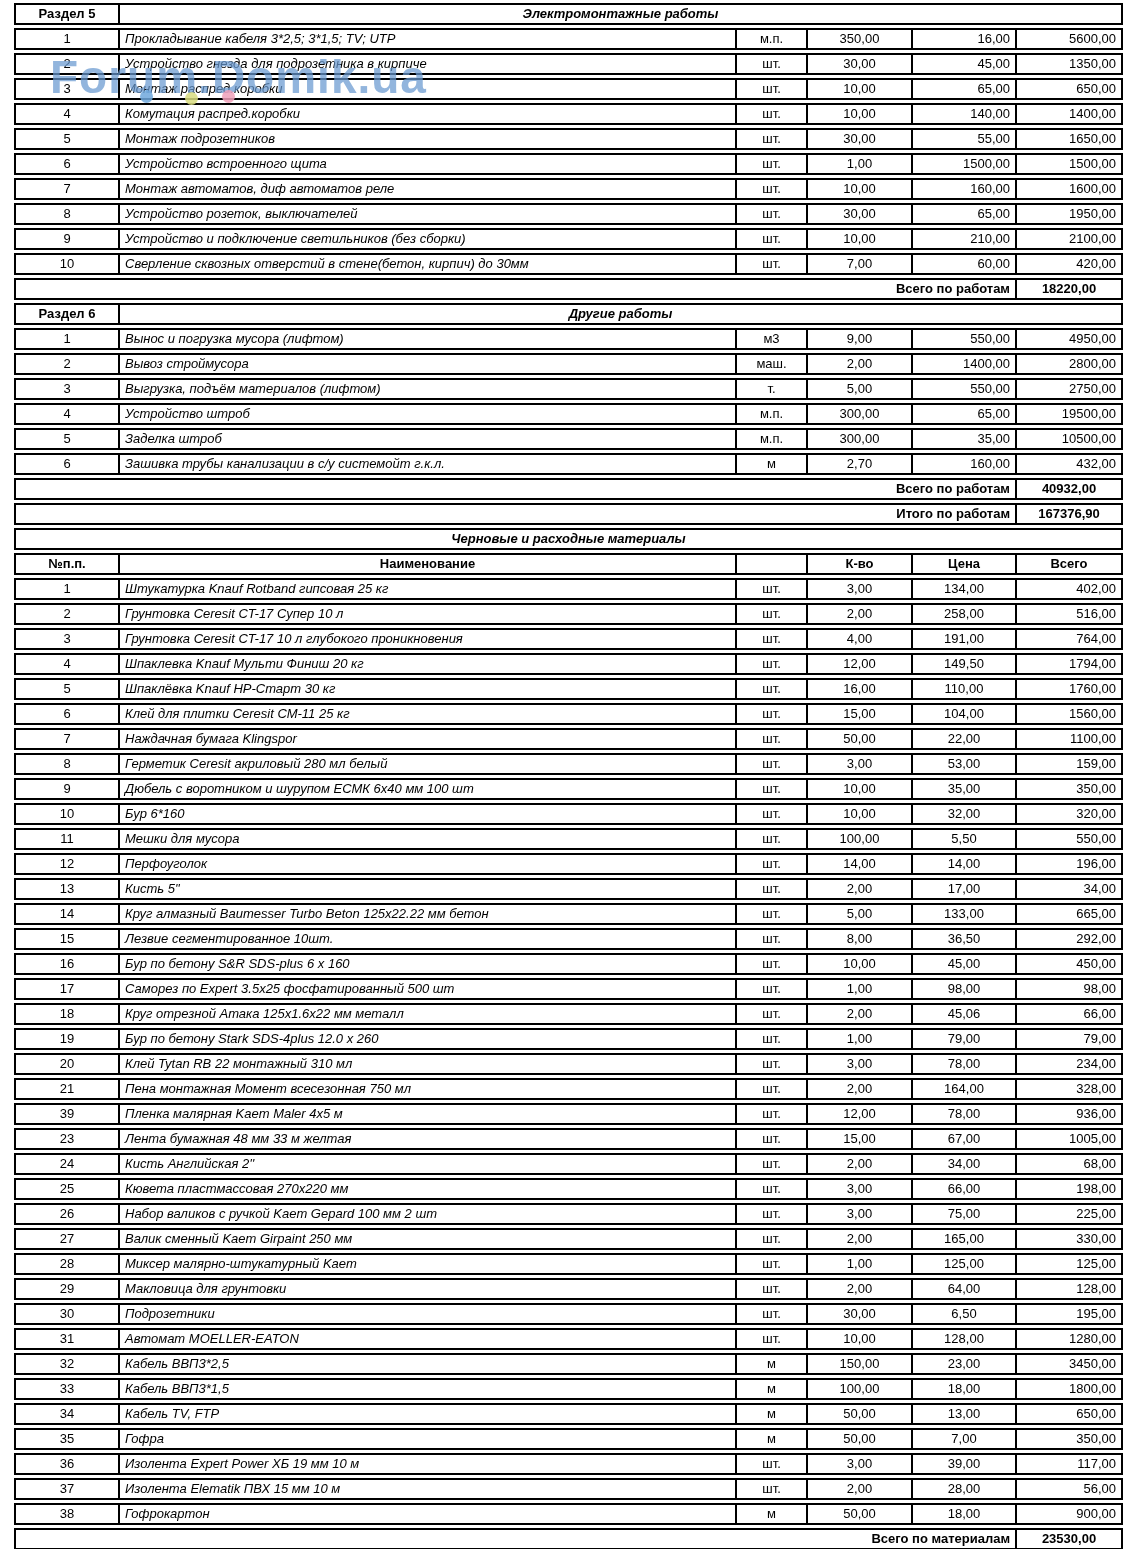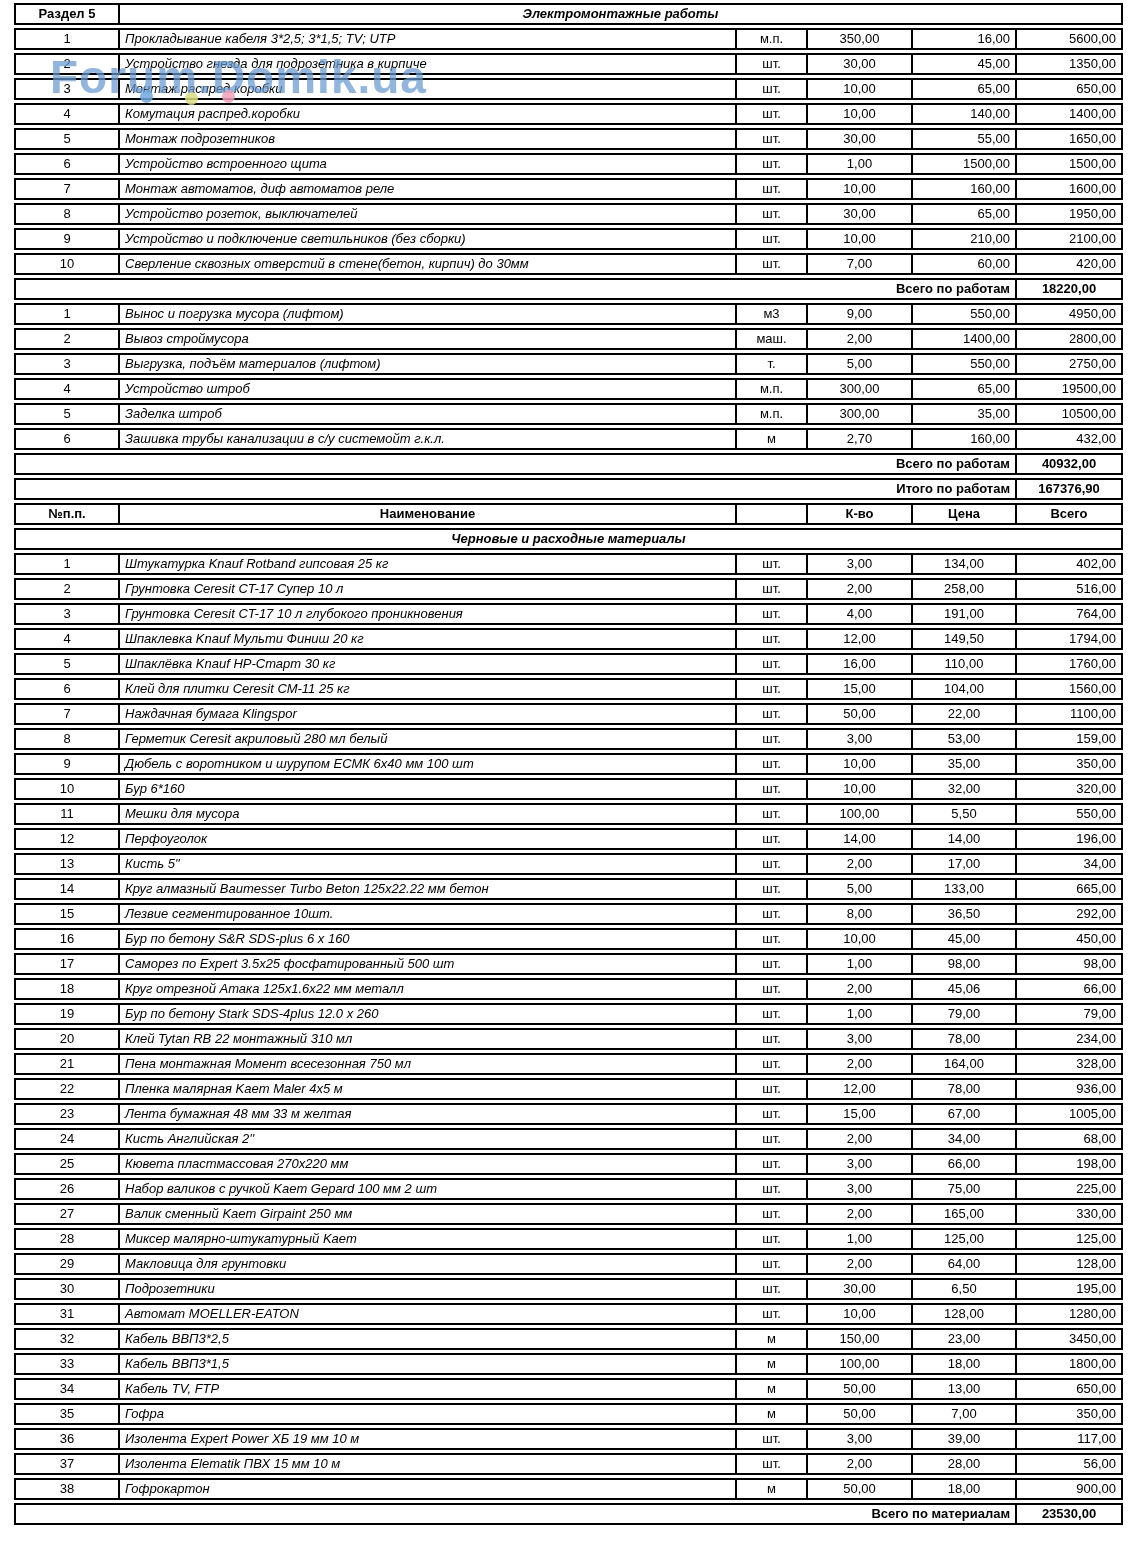--- a/index.html
+++ b/index.html
@@ -129,20 +129,24 @@
         <td class="c">шт.</td>
         <td class="c">7,00</td>
         <td class="r">60,00</td>
         <td class="r">420,00</td>
       </tr>
       <tr>
         <td colspan="5" class="r b">Всего по работам</td>
         <td class="c b">18220,00</td>
       </tr>
       <tr>
+        <td class="c b">Раздел 6</td>
+        <td colspan="5" class="c b i">Другие работы</td>
+      </tr>
+      <tr>
         <td class="c">1</td>
         <td class="l">Вынос и погрузка мусора (лифтом)</td>
         <td class="c">м3</td>
         <td class="c">9,00</td>
         <td class="r">550,00</td>
         <td class="r">4950,00</td>
       </tr>
       <tr>
         <td class="c">2</td>
         <td class="l">Вывоз строймусора</td>
@@ -185,31 +189,31 @@
       </tr>
       <tr>
         <td colspan="5" class="r b">Всего по работам</td>
         <td class="c b">40932,00</td>
       </tr>
       <tr>
         <td colspan="5" class="r b">Итого по работам</td>
         <td class="c b">167376,90</td>
       </tr>
       <tr>
+        <td colspan="6" class="c b i">Черновые и расходные материалы</td>
+      </tr>
+      <tr>
         <td class="c b">№п.п.</td>
         <td class="c b">Наименование</td>
         <td class="c b"></td>
         <td class="c b">К-во</td>
         <td class="c b">Цена</td>
         <td class="c b">Всего</td>
       </tr>
       <tr>
-        <td colspan="6" class="c b i">Черновые и расходные материалы</td>
-      </tr>
-      <tr>
         <td class="c">1</td>
         <td class="l">Штукатурка Knauf Rotband гипсовая 25 кг</td>
         <td class="c">шт.</td>
         <td class="c">3,00</td>
         <td class="c">134,00</td>
         <td class="r">402,00</td>
       </tr>
       <tr>
         <td class="c">2</td>
         <td class="l">Грунтовка Ceresit CT-17 Супер 10 л</td>
@@ -364,21 +368,21 @@
       </tr>
       <tr>
         <td class="c">21</td>
         <td class="l">Пена монтажная Момент всесезонная 750 мл</td>
         <td class="c">шт.</td>
         <td class="c">2,00</td>
         <td class="c">164,00</td>
         <td class="r">328,00</td>
       </tr>
       <tr>
-        <td class="c">22</td>
+        <td class="c">39</td>
         <td class="l">Пленка малярная Kaem Maler 4х5 м</td>
         <td class="c">шт.</td>
         <td class="c">12,00</td>
         <td class="c">78,00</td>
         <td class="r">936,00</td>
       </tr>
       <tr>
         <td class="c">23</td>
         <td class="l">Лента бумажная 48 мм 33 м желтая</td>
         <td class="c">шт.</td>

